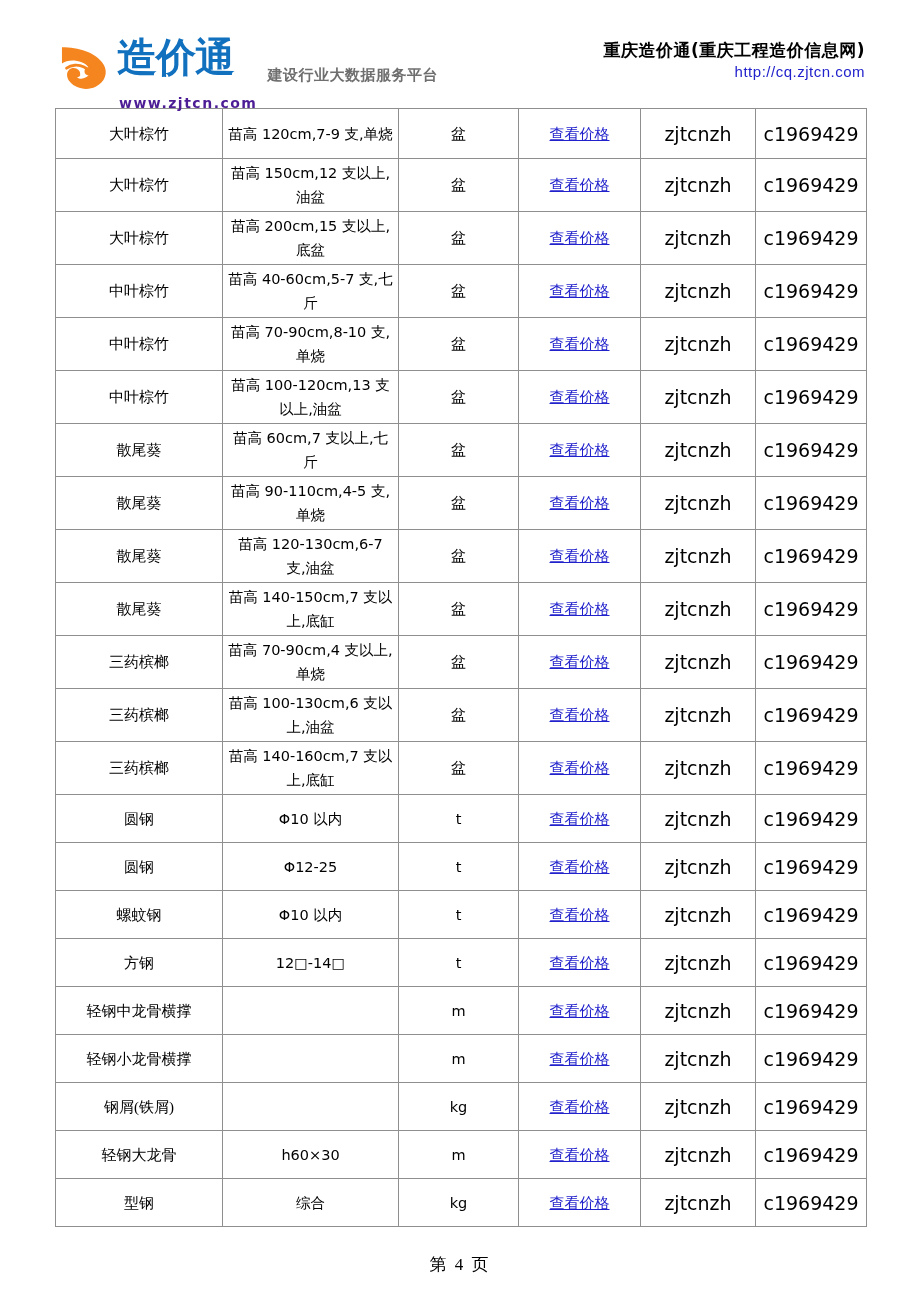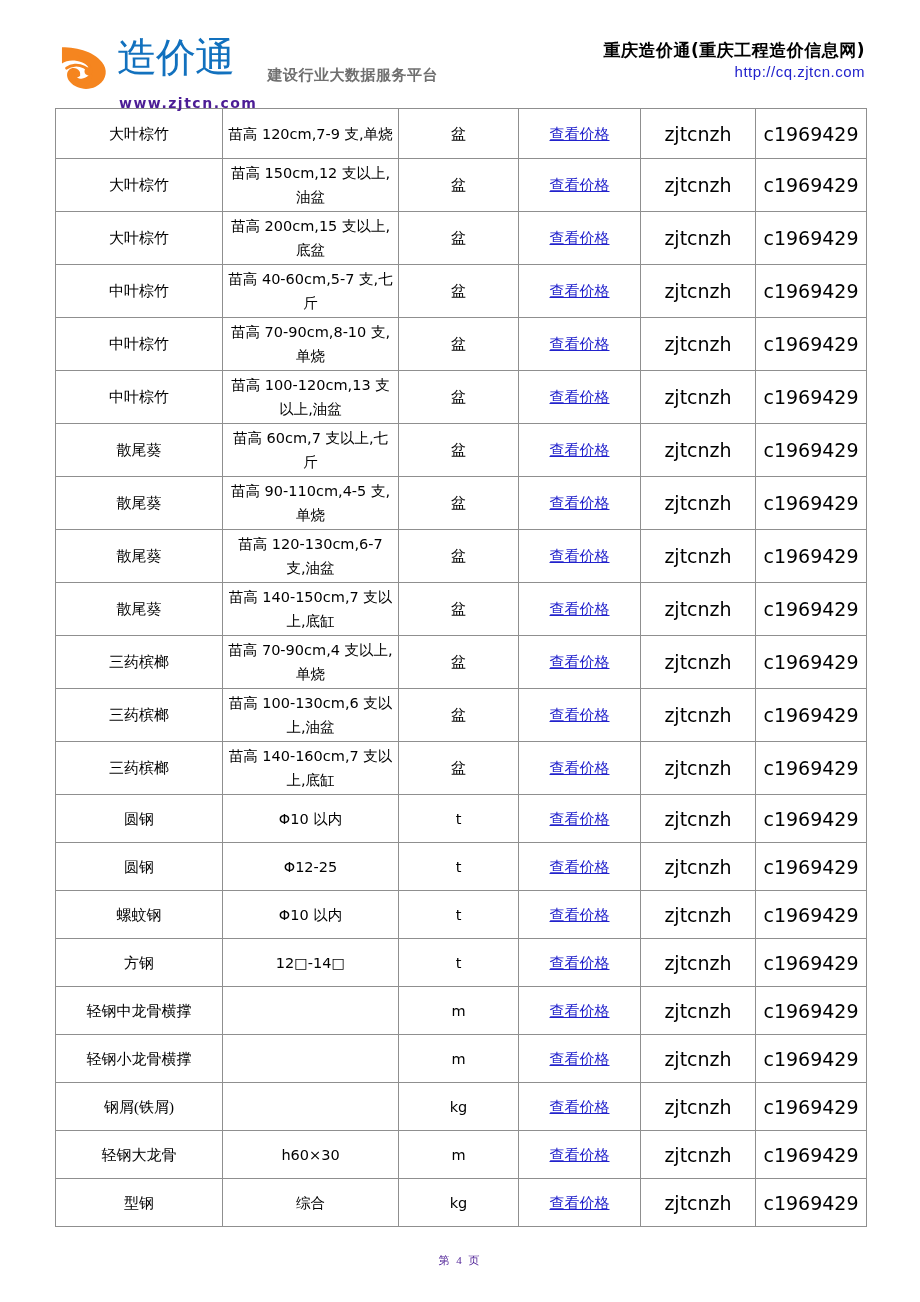--- a/index.html
+++ b/index.html
@@ -49,21 +49,21 @@
   .logo-wordmark {
     display: flex;
     flex-direction: column;
     justify-content: flex-start;
     margin-top: -2px;
   }
 
   .logo-cn {
     font-family: "DejaVu Sans", "Liberation Sans", sans-serif;
     font-size: 40px;
-    font-weight: normal;
+    font-weight: bold;
     line-height: 42px;
     color: #1271BE;
     letter-spacing: -1px;
   }
 
   .logo-url {
     font-family: "DejaVu Sans", "Liberation Sans", sans-serif;
     font-size: 14px;
     font-weight: bold;
     letter-spacing: 1.5px;
@@ -165,22 +165,22 @@
     font-size: 19px;
   }
 
   tr.tall td { height: 45px; }
   tr.short td { height: 43px; }
 
   
   .footer {
     text-align: center;
     font-family: "Liberation Serif", "DejaVu Serif", serif;
-    font-size: 11px;
-    color: #4c1d95;
+    font-size: 17px;
+    color: #000000;
     margin-top: 26px;
     letter-spacing: 2px;
   }
 </style>
 </head>
 <body>
 
 <div class="page">
 
   <div class="header">

